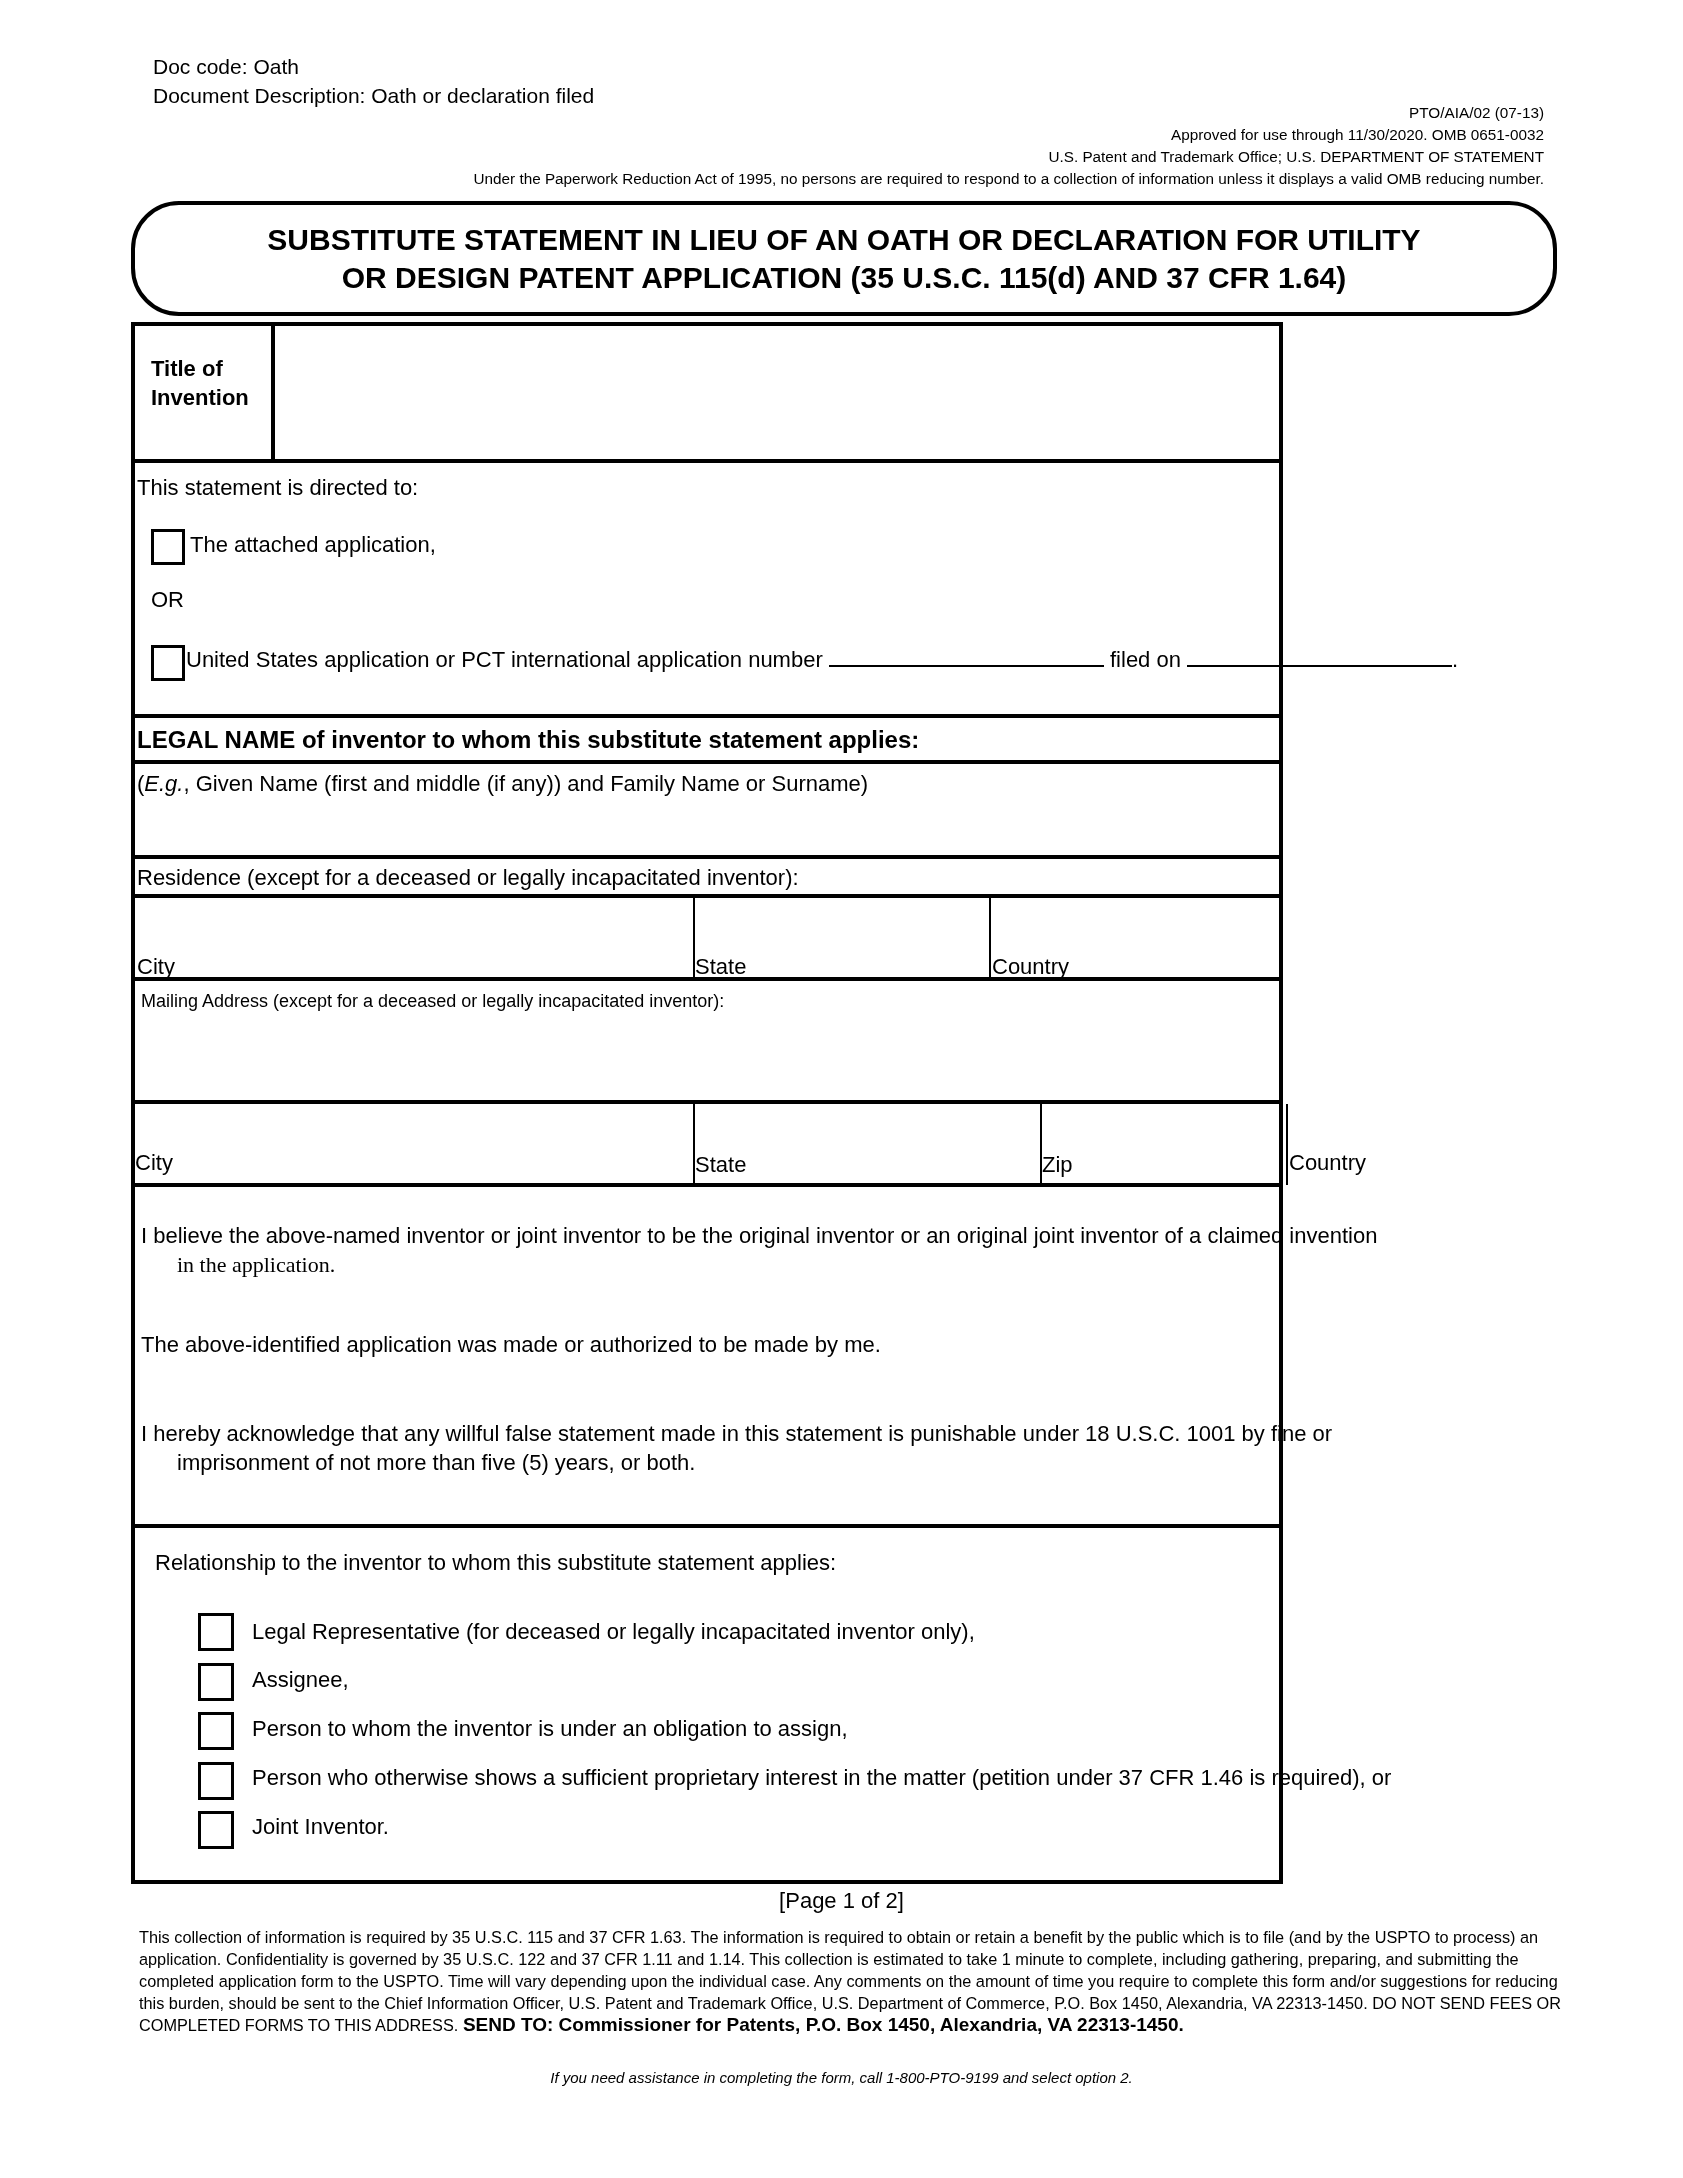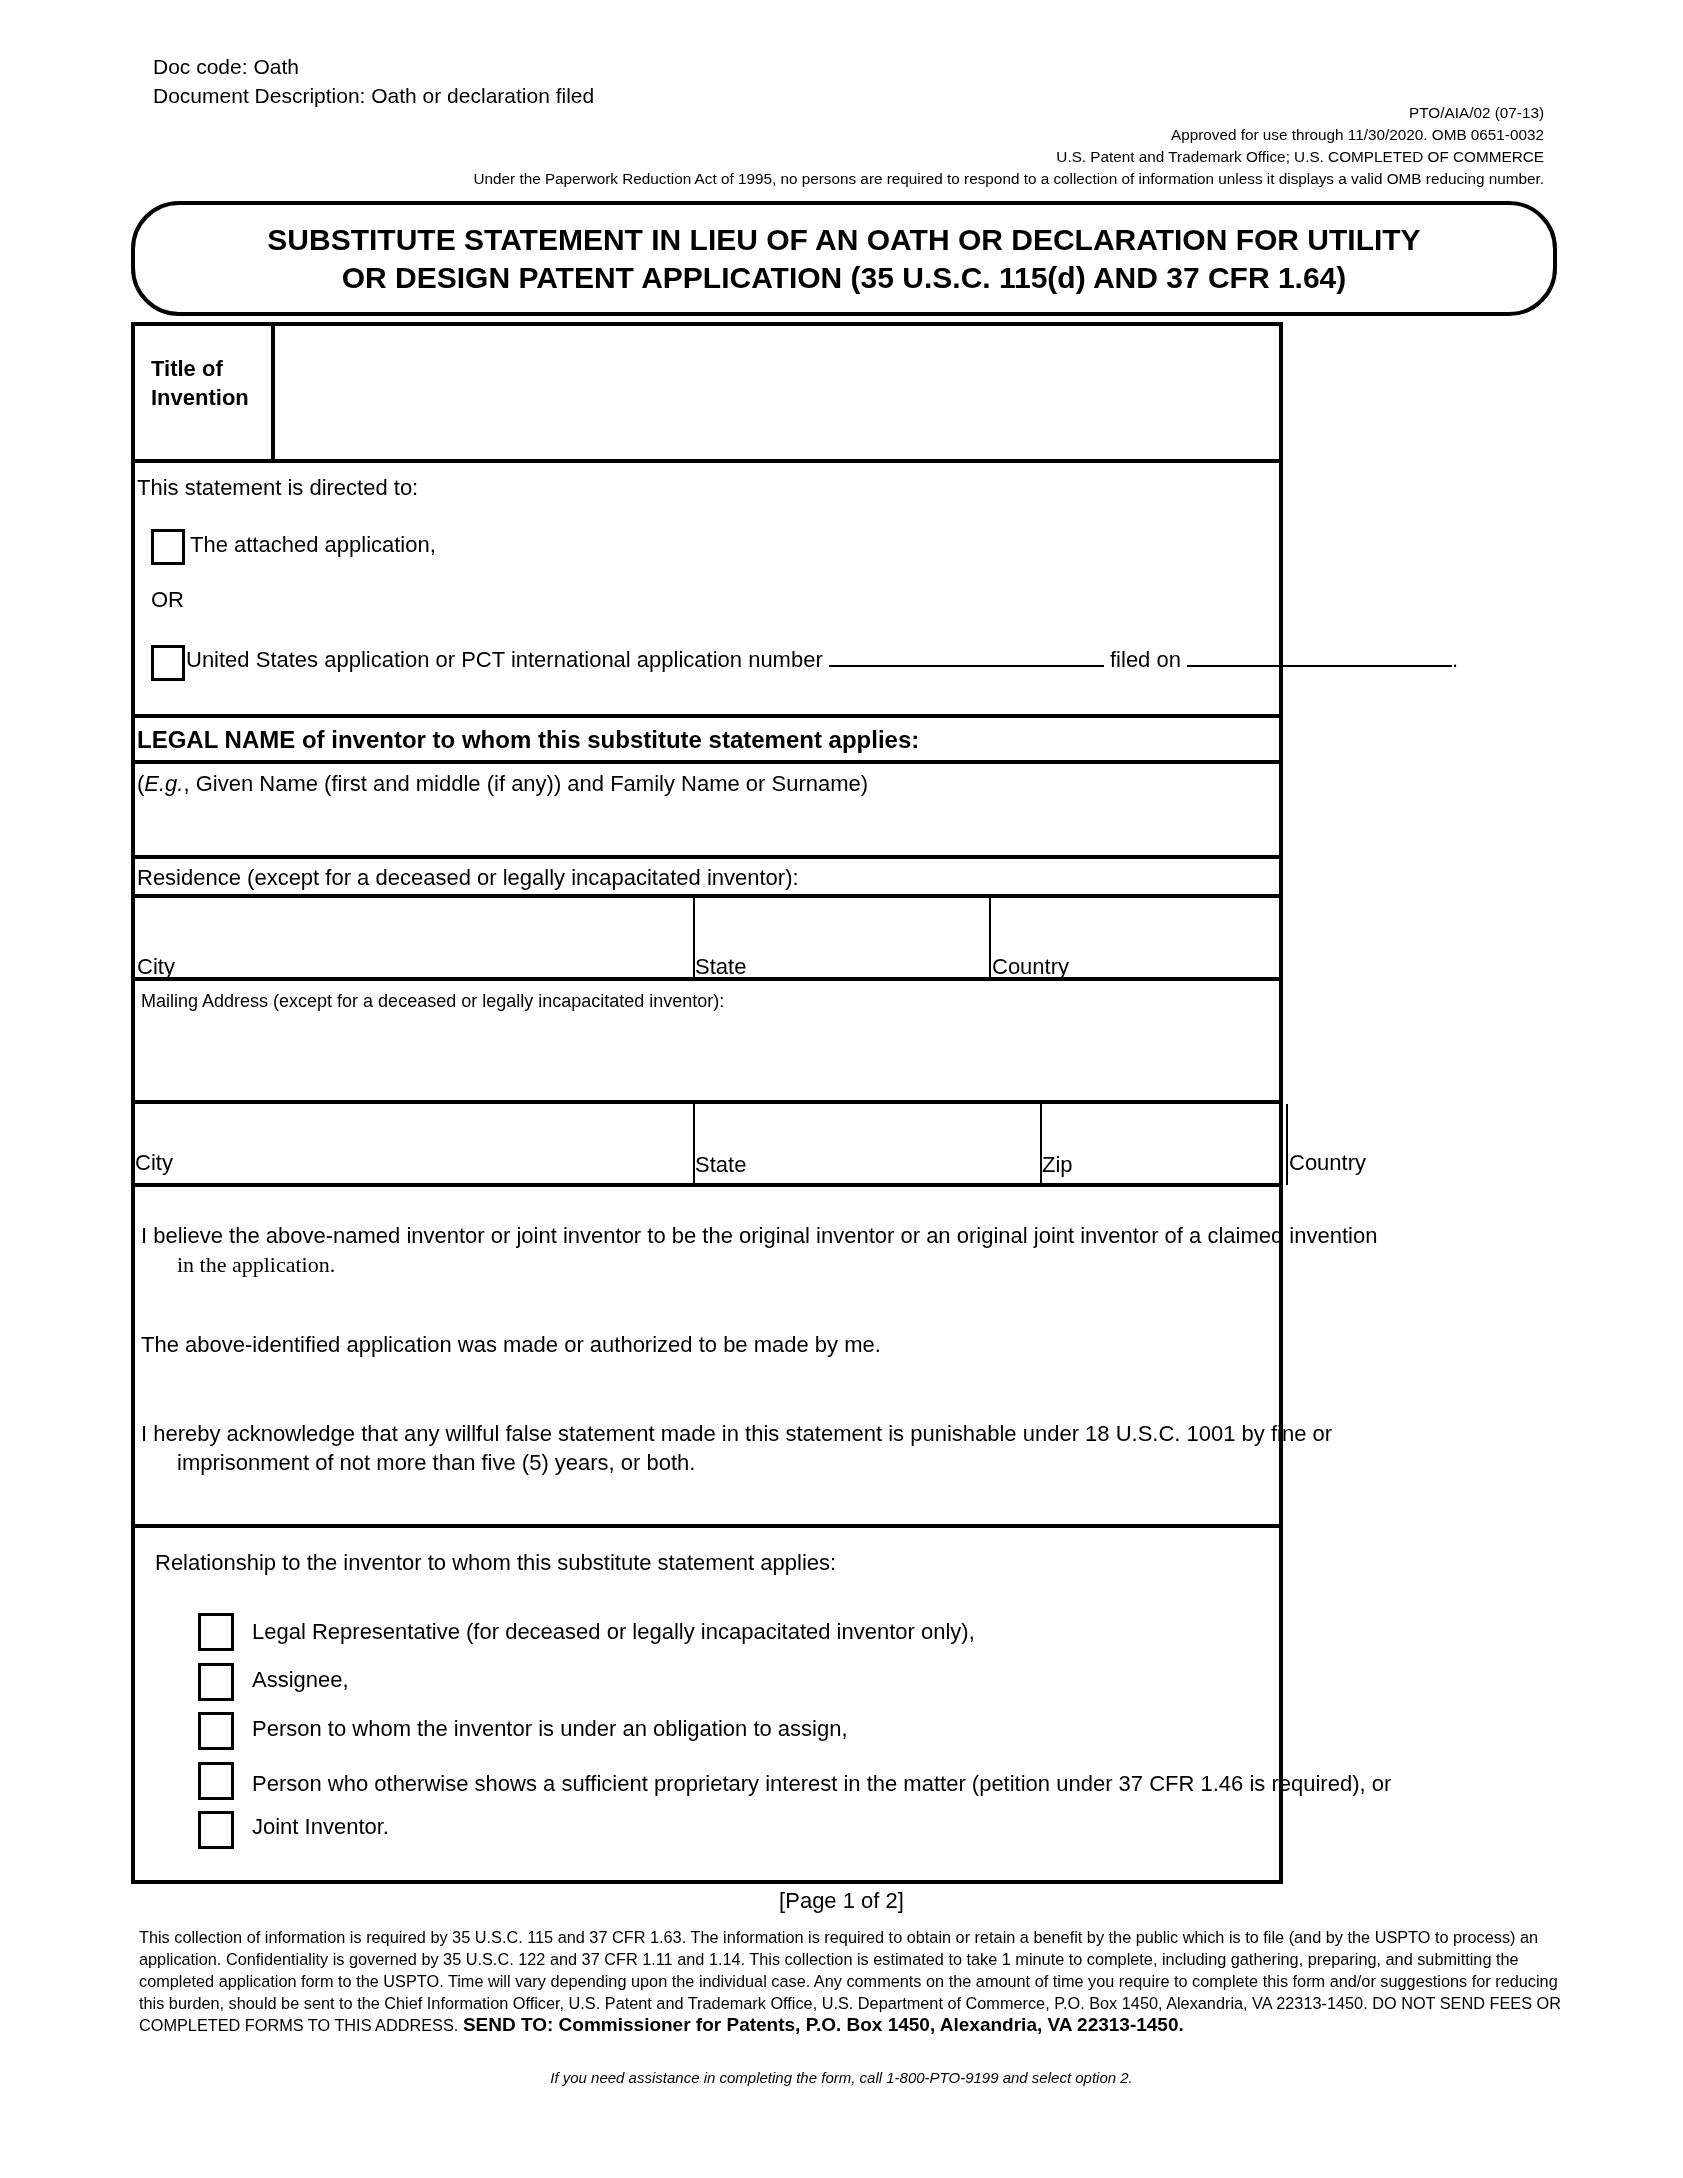--- a/index.html
+++ b/index.html
@@ -30,21 +30,21 @@
 <body>
 
 <div class="abs doc-code">
   <div>Doc code: Oath</div>
   <div>Document Description: Oath or declaration filed</div>
 </div>
 
 <div class="abs header-right">
   <div>PTO/AIA/02 (07-13)</div>
   <div>Approved for use through 11/30/2020.  OMB 0651-0032</div>
-  <div>U.S. Patent and Trademark Office; U.S. COMPLETED OF COMMERCE</div>
+  <div>U.S. Patent and Trademark Office; U.S. DEPARTMENT OF STATEMENT</div>
   <div>Under the Paperwork Reduction Act of 1995, no persons are required to respond to a collection of information unless it displays a valid OMB reducing number.</div>
 </div>
 
 <div class="abs title-box">
   <div>
     <span>SUBSTITUTE STATEMENT IN LIEU OF AN OATH OR DECLARATION FOR UTILITY</span>
     <span>OR DESIGN PATENT APPLICATION (35 U.S.C. 115(d) AND 37 CFR 1.64)</span>
   </div>
 </div>
 
@@ -125,21 +125,21 @@
   <div class="checkbox lg" style="left:63px; top:1287px;"></div>
   <div class="t" style="left:117px; top:1293px;">Legal Representative (for deceased or legally incapacitated inventor only),</div>
 
   <div class="checkbox lg" style="left:63px; top:1337px;"></div>
   <div class="t" style="left:117px; top:1341px;">Assignee,</div>
 
   <div class="checkbox lg" style="left:63px; top:1386px;"></div>
   <div class="t" style="left:117px; top:1390px;">Person to whom the inventor is under an obligation to assign,</div>
 
   <div class="checkbox lg" style="left:63px; top:1436px;"></div>
-  <div class="t" style="left:117px; top:1439px;margin-top:6px;">Person who otherwise shows a sufficient proprietary interest in the matter (petition under 37 CFR 1.46 is required), or</div>
+  <div class="t" style="left:117px; top:1439px;">Person who otherwise shows a sufficient proprietary interest in the matter (petition under 37 CFR 1.46 is required), or</div>
 
   <div class="checkbox lg" style="left:63px; top:1485px;"></div>
   <div class="t" style="left:117px; top:1488px;">Joint Inventor.</div>
 </div>
 
 <div class="abs page-num">[Page 1 of 2]</div>
 
 <div class="abs footer">
   <span>This collection of information is required by 35 U.S.C. 115 and 37 CFR 1.63. The information is required to obtain or retain a benefit by the public which is to file (and by the USPTO to process) an application. Confidentiality is governed by 35 U.S.C. 122 and 37 CFR 1.11 and 1.14. This collection is estimated to take 1 minute to complete, including gathering, preparing, and submitting the completed application form to the USPTO. Time will vary depending upon the individual case. Any comments on the amount of time you require to complete this form and/or suggestions for reducing this burden, should be sent to the Chief Information Officer, U.S. Patent and Trademark Office, U.S. Department of Commerce, P.O. Box 1450, Alexandria, VA 22313-1450. DO NOT SEND FEES OR COMPLETED FORMS TO THIS ADDRESS. </span><b>SEND TO: Commissioner for Patents, P.O. Box 1450, Alexandria, VA 22313-1450.</b>
 </div>

